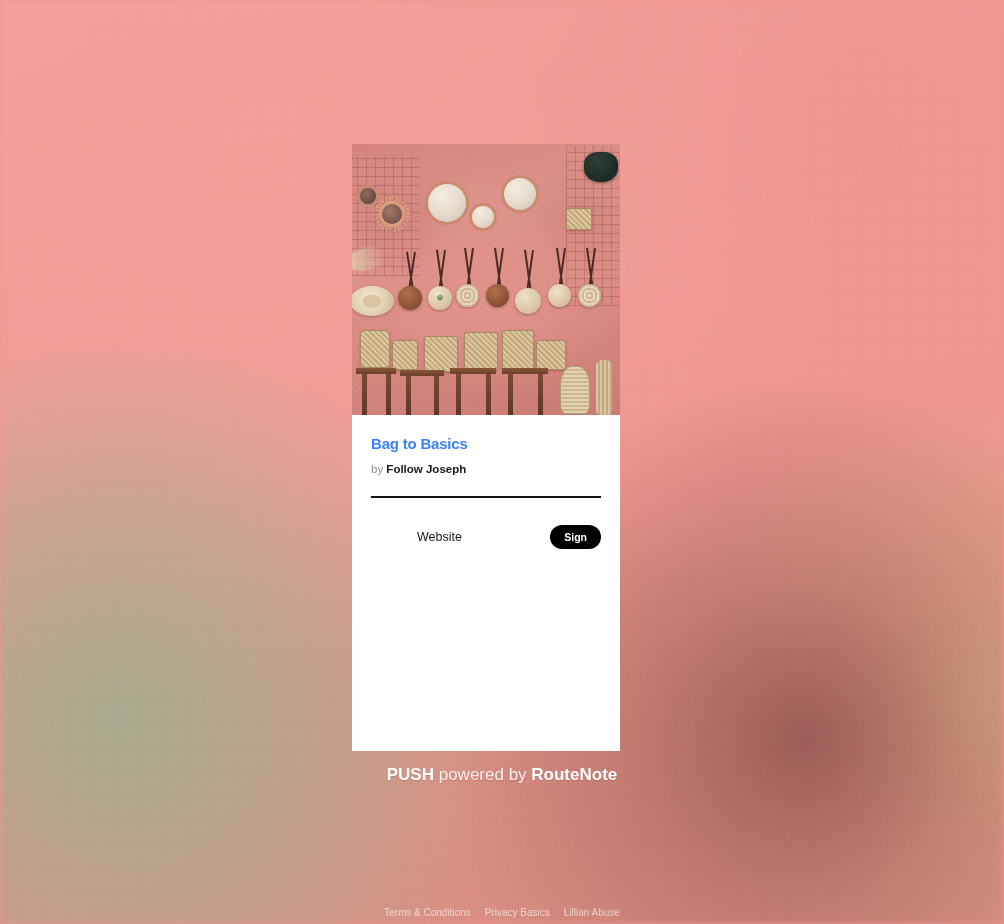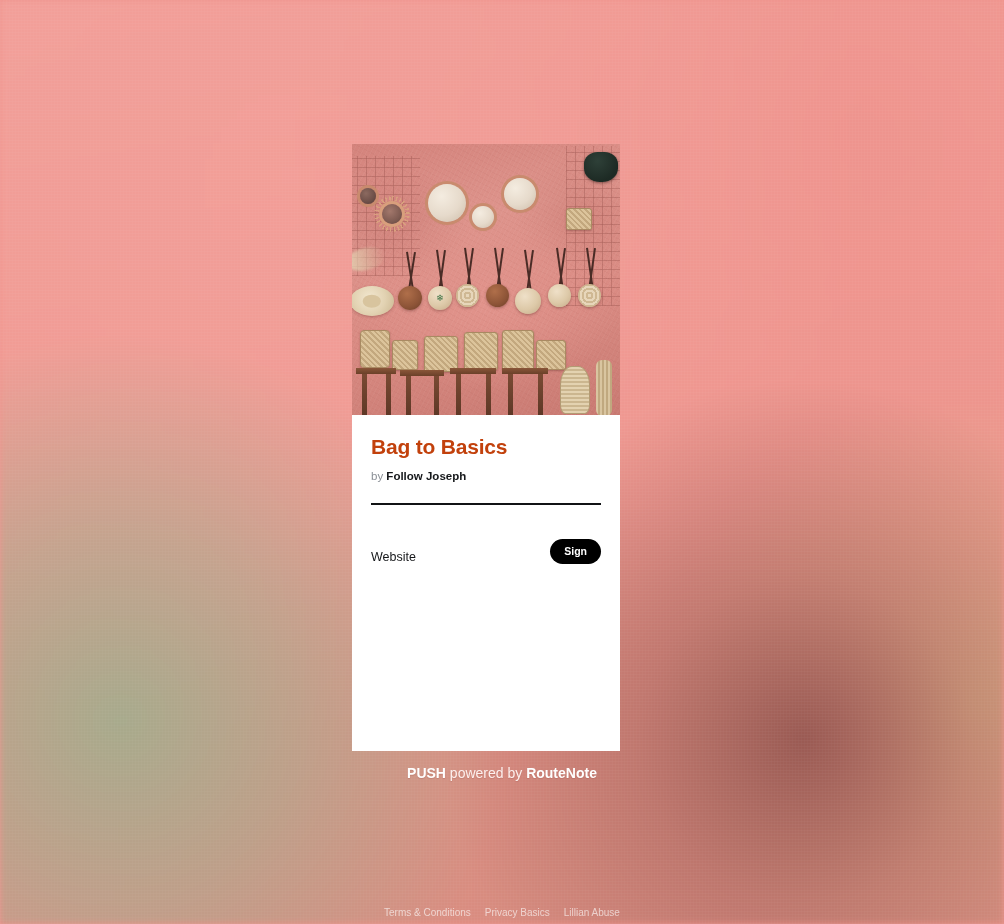--- a/index.html
+++ b/index.html
@@ -183,23 +183,23 @@
   .cactus {
     position: absolute;
     background: repeating-linear-gradient(90deg, #d9c5a0 0 2px, #c0a87f 2px 4px);
     border-radius: 6px;
   }
 
   
   .card-body { padding: 20px 19px 0 19px; }
 
   .title {
-    font-size: 21px;
+    font-size: 15px;
     font-weight: 700;
-    color: #c2410c;
+    color: #3b82f6;
     letter-spacing: -0.2px;
     line-height: 1.15;
   }
   .byline {
     margin-top: 11px;
     font-size: 11.5px;
     color: #8a8f96;
   }
   .byline b {
     color: #15171a;
@@ -207,23 +207,24 @@
   }
   .divider {
     margin-top: 21px;
     height: 1.5px;
     background: #111315;
   }
 
   .links { margin-top: 19px; }
   .link-row {
     display: flex;
-    align-items: flex-end;
+    align-items: center;
     justify-content: space-between;
     height: 40px;
+    margin-left: 46px;
   }
   .link-label {
     font-size: 12.5px;
     color: #15171a;
     font-weight: 400;
   }
   .pill {
     background: #000000;
     color: #ffffff;
     font-size: 10.5px;
@@ -236,21 +237,21 @@
     cursor: pointer;
     font-family: "Liberation Sans", sans-serif;
   }
 
   
   #brand {
     position: absolute;
     left: 0; right: 0;
     top: 765px;
     text-align: center;
-    font-size: 14px;
+    font-size: 17px;
     color: #ffffff;
     z-index: 3;
     text-shadow: 0 1px 1px rgba(150,70,64,.25);
   }
   #brand b { font-weight: 700; }
   #brand .mid { font-weight: 400; color: #fdf0ee; }
 
   #legal {
     position: absolute;
     left: 0; right: 0;

